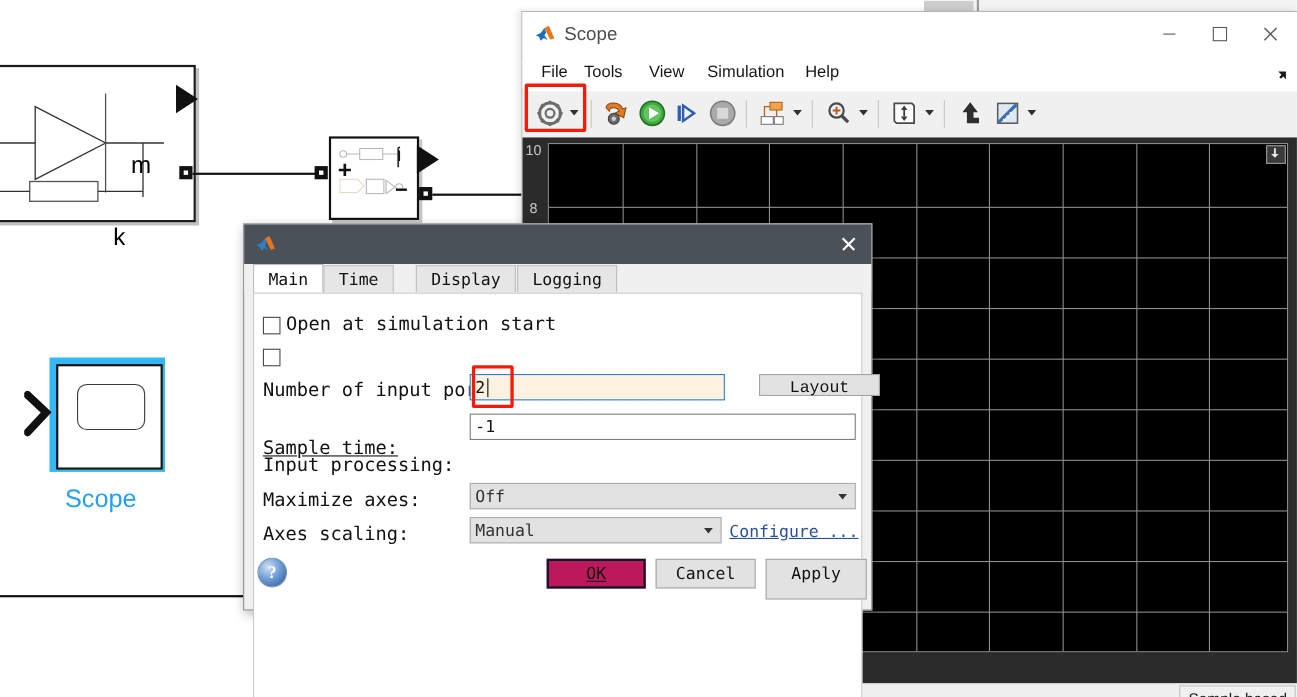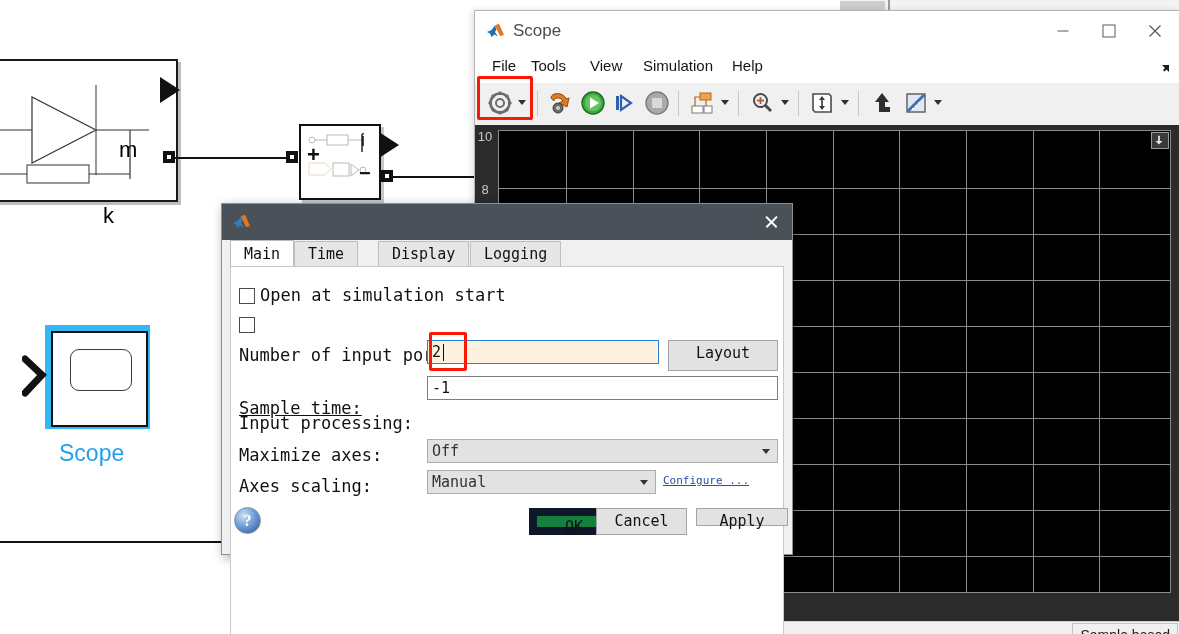--- a/index.html
+++ b/index.html
@@ -85,22 +85,22 @@
 
   .cfg-body{position:absolute;left:8px;top:62px;width:554px;height:437px;background:#fff;border:1px solid #c8c8c8;box-sizing:border-box;}
 
   .ck{position:absolute;width:14px;height:14px;border:1px solid #4a4a4a;background:#fff;cursor:default;}
   .ftext{position:absolute;font-family:"DejaVu Sans Mono","Liberation Mono",monospace;font-size:17px;color:#111;white-space:nowrap;}
   .fld{position:absolute;height:24px;box-sizing:border-box;background:#fff;border:1px solid #7f7f7f;font-family:"DejaVu Sans Mono","Liberation Mono",monospace;font-size:15px;color:#111;padding:2px 4px;line-height:19px;}
   .fld.focus{border:1px solid #2b7fd4;background:#fdf2e0;}
   .sel{position:absolute;height:24px;box-sizing:border-box;background:#e2e2e2;border:1px solid #adadad;font-family:"DejaVu Sans Mono","Liberation Mono",monospace;font-size:15px;color:#333;padding:2px 4px;line-height:19px;cursor:default;}
   .sel .ar{position:absolute;right:7px;top:9px;width:0;height:0;border-left:4px solid transparent;border-right:4px solid transparent;border-top:5px solid #333;}
   .btn{position:absolute;box-sizing:border-box;background:#e2e2e2;border:1px solid #a5a5a5;font-family:"DejaVu Sans Mono","Liberation Mono",monospace;font-size:15px;color:#111;text-align:center;cursor:default;}
-  .btn.def{border:8px solid #0f172a;background:#15803d;margin-left:32px;}
-  .lnk{position:absolute;font-family:"DejaVu Sans Mono","Liberation Mono",monospace;font-size:11px;color:#2a4fa0;text-decoration:underline;cursor:pointer;white-space:nowrap;}
+  .btn.def{border:2px solid #0f172a;background:#be185d;}
+  .lnk{position:absolute;font-family:"DejaVu Sans Mono","Liberation Mono",monospace;font-size:15px;color:#2a4fa0;text-decoration:underline;cursor:pointer;white-space:nowrap;}
   .help-ico{position:absolute;left:12px;top:303px;width:25px;height:25px;border-radius:50%;
     background:radial-gradient(circle at 35% 30%, #cfe0f5 0%, #6f9fd8 45%, #4a76b3 75%, #8aa6c6 100%);
     border:1px solid #7d93ad;color:#fff;font-size:16px;font-weight:bold;text-align:center;line-height:25px;font-family:"Liberation Serif",serif;cursor:default;}
 
   
   .redbox{position:absolute;border:3px solid #f61a09;border-radius:2px;pointer-events:none;}
   .caret-bar{position:absolute;width:1px;background:#111;}
 </style>
 </head>
 <body>
@@ -372,21 +372,21 @@
   <div class="cfg-body"></div>
 
   <div class="ck" style="left:17px;top:84px;"></div>
   <span class="ftext" style="left:38px;top:81px;">Open at simulation start</span>
 
   <div class="ck" style="left:17px;top:113px;"></div>
 
   <span class="ftext" style="left:17px;top:141px;">Number of input ports:</span>
   <div class="fld focus" style="left:205px;top:136px;width:232px;">2</div>
   <div class="caret-bar" style="left:221px;top:140px;height:17px;"></div>
-  <div class="btn" style="left:446px;top:136px;width:110px;height:31px;line-height:24px;">Layout</div>
+  <div class="btn" style="left:468px;top:136px;width:110px;height:20px;line-height:24px;font-family:Liberation Mono, monospace;">Layout</div>
 
   <span class="ftext" style="left:17px;top:194px;text-decoration:underline;">Sample time:</span>
   <div class="fld" style="left:205px;top:172px;width:351px;">-1</div>
 
   <span class="ftext" style="left:17px;top:209px;">Input processing:</span>
 
   <span class="ftext" style="left:17px;top:241px;">Maximize axes:</span>
   <div class="sel" style="left:205px;top:235px;width:351px;">
     <span>Off</span>
     <span class="ar"></span>
@@ -399,18 +399,18 @@
   </div>
   <span class="lnk" style="left:441px;top:270px;">Configure ...</span>
 
   <div class="help-ico">?</div>
   <div class="btn def" style="left:275px;top:304px;width:90px;height:27px;line-height:23px;">
     <span style="text-decoration:underline;text-underline-offset:2px;text-decoration-thickness:1px;">OK</span>
   </div>
   <div class="btn" style="left:374px;top:304px;width:91px;height:27px;line-height:25px;">
     <span>Cancel</span>
   </div>
-  <div class="btn" style="left:474px;top:304px;width:92px;height:18px;line-height:25px;">
+  <div class="btn" style="left:474px;top:304px;width:92px;height:37px;line-height:25px;">
     <span>Apply</span>
   </div>
 </div>
 
 <div class="redbox" style="left:429px;top:332px;width:32px;height:33px;"></div>
 
 </body></html>

